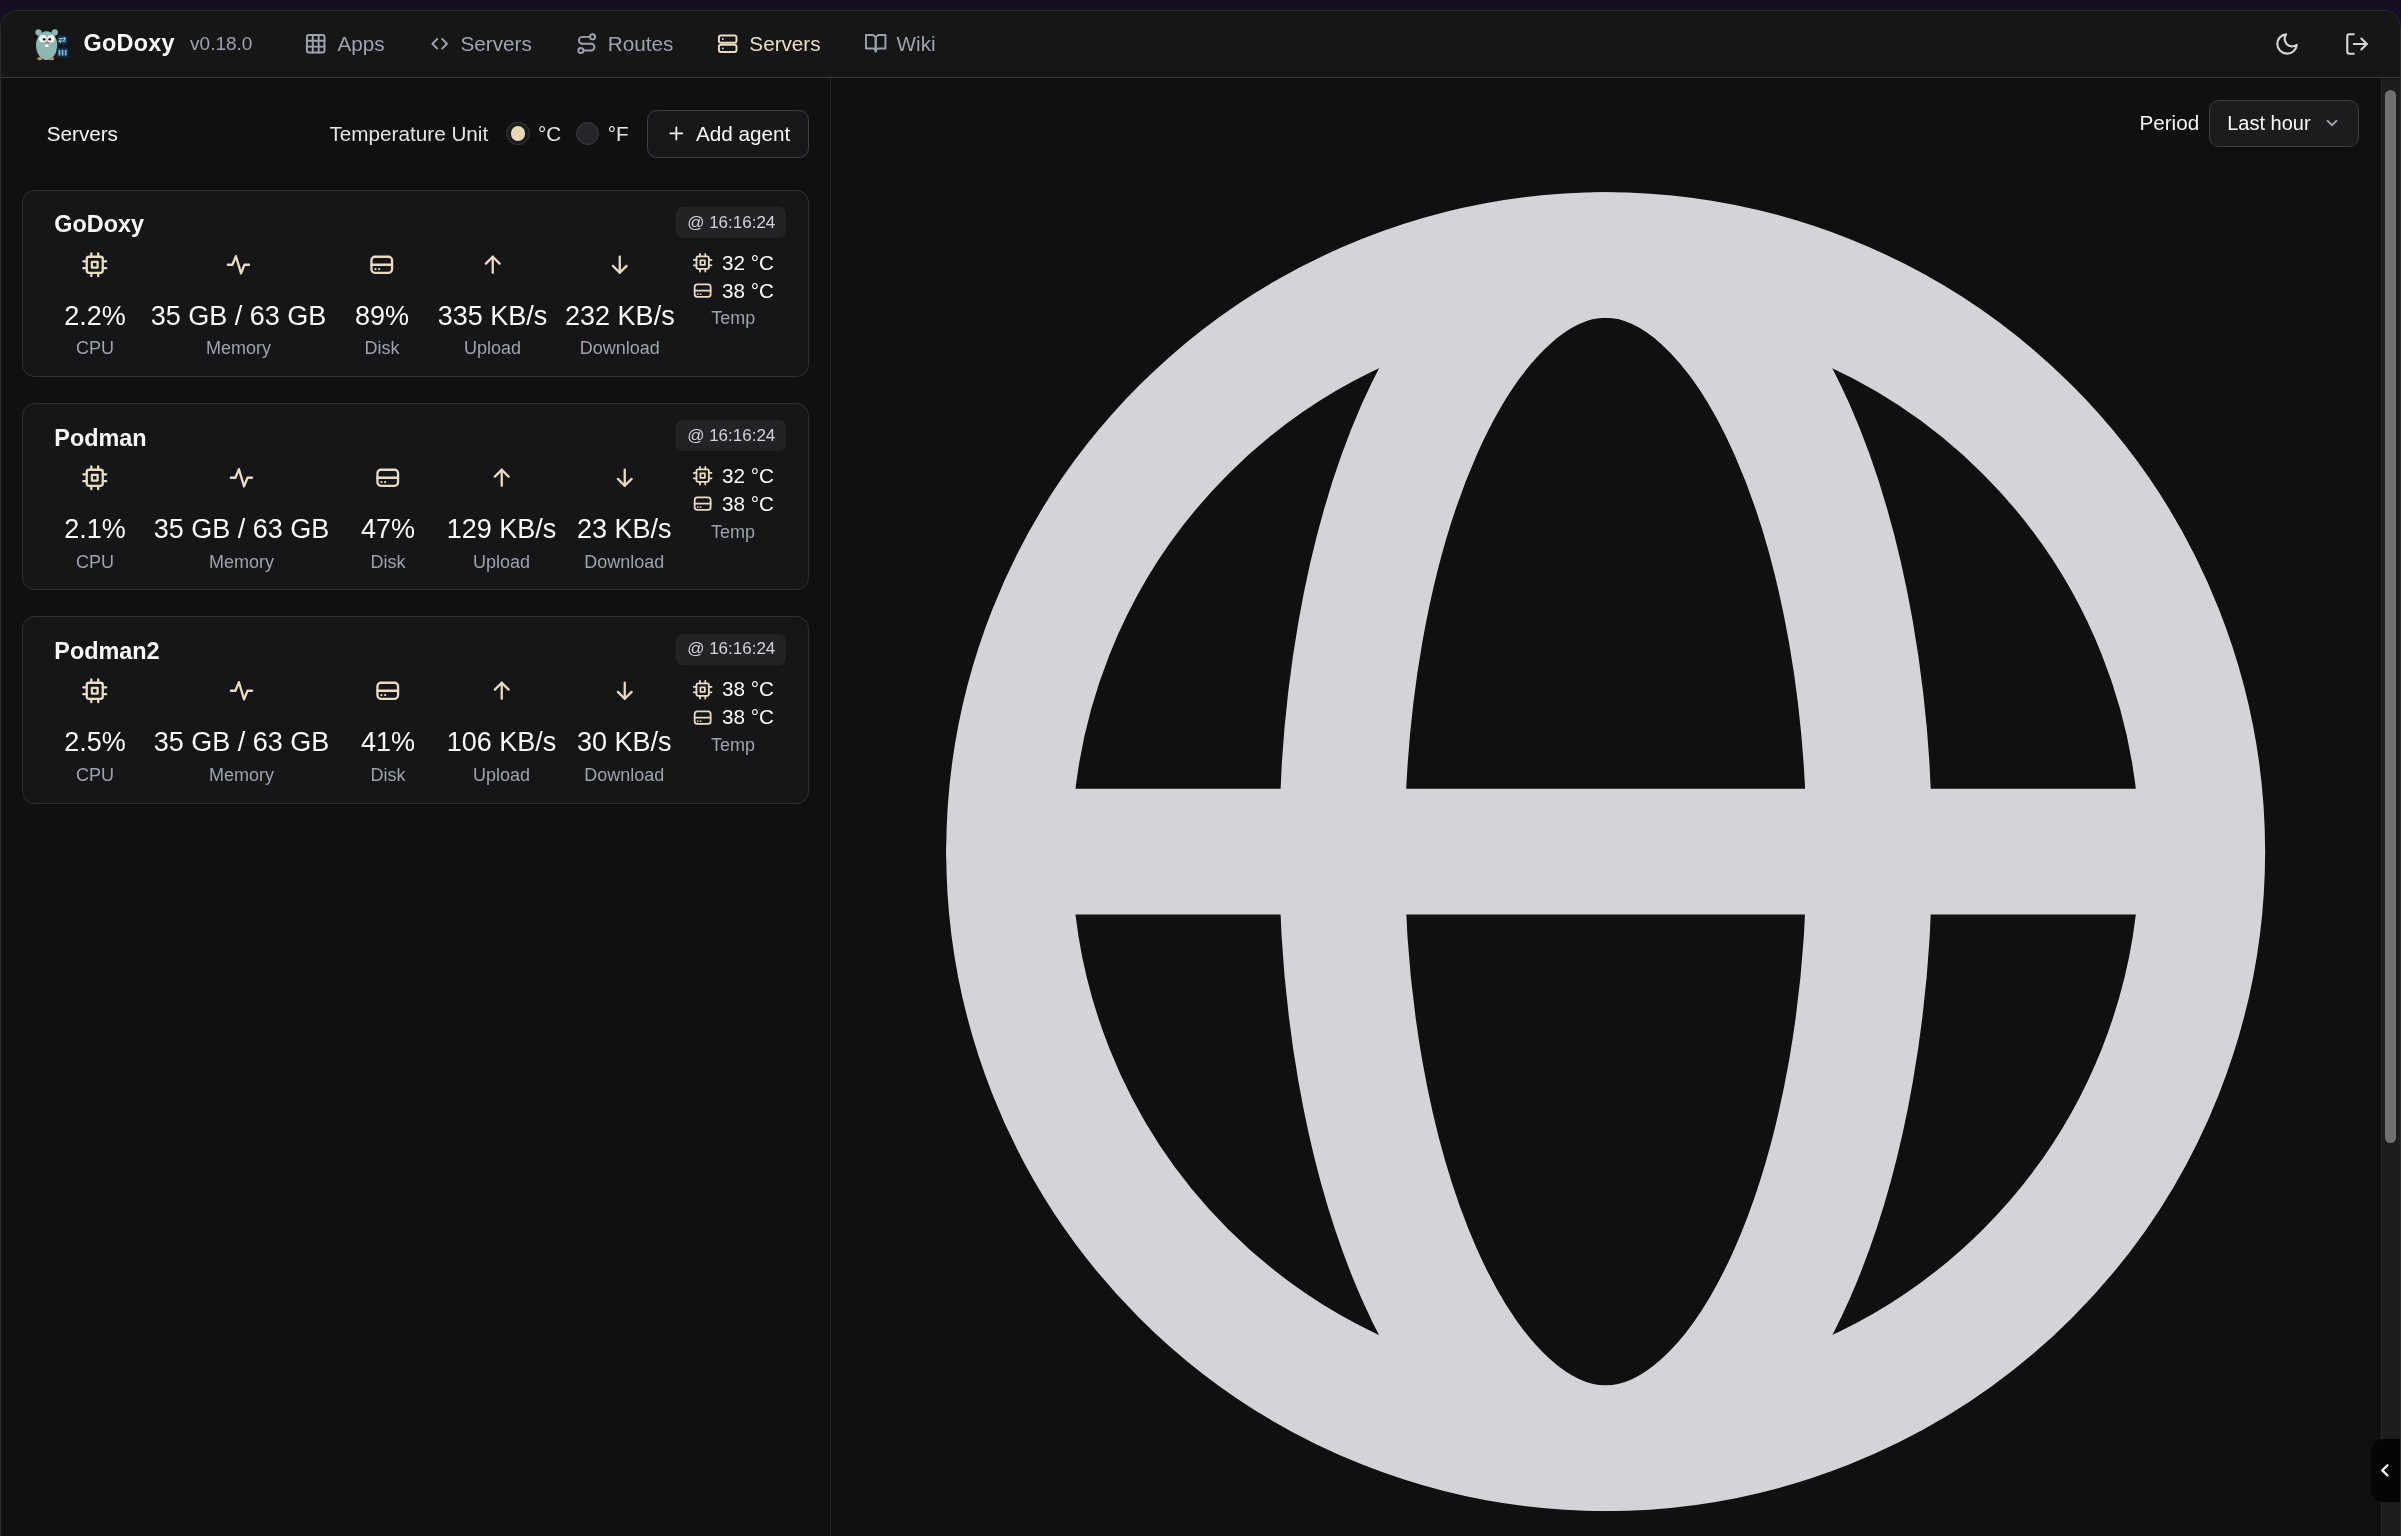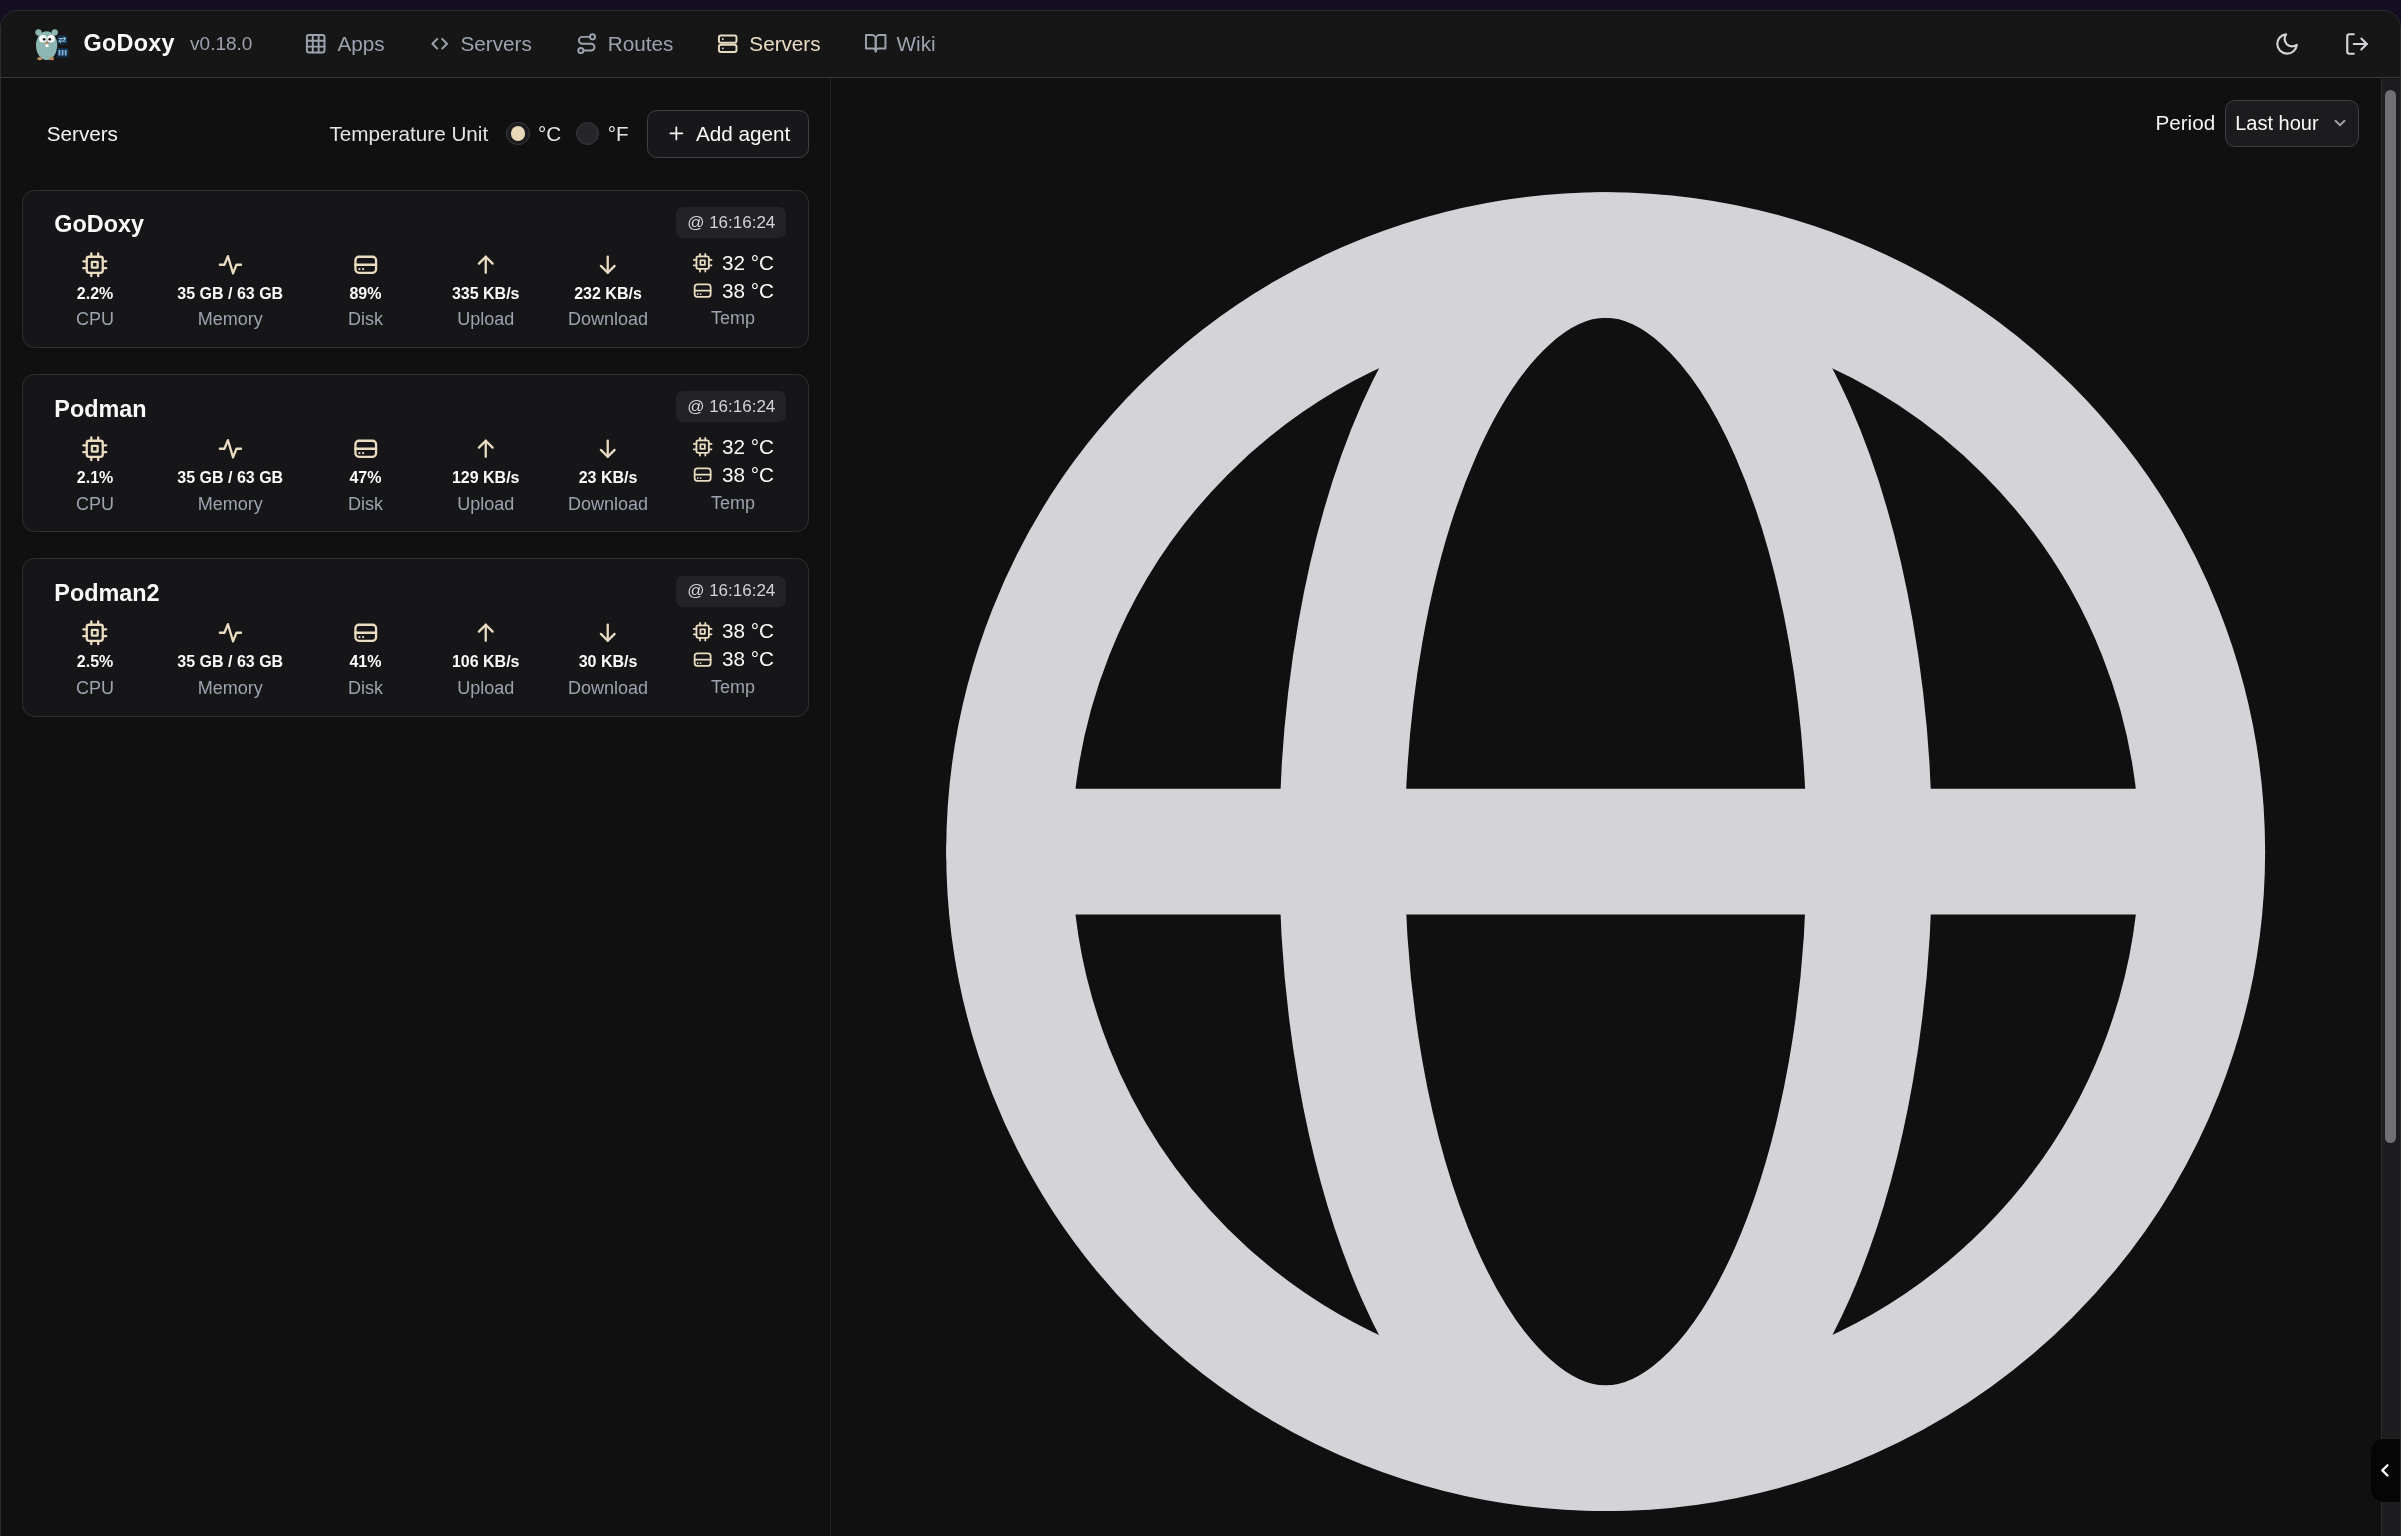--- a/index.html
+++ b/index.html
@@ -54,39 +54,39 @@
   .server-card{
     background:#161618;border:1.4px solid #2f2f32;border-radius:12.4px;
     padding:16.5px 22px 16.5px;margin-bottom:26px;cursor:pointer;
   }
   .card-head{display:flex;align-items:flex-start;}
   .server-name{font-size:23.4px;font-weight:600;color:#fafafa;margin:4.1px 0 0 9.6px;}
   .badge{margin-left:auto;background:#232326;border-radius:6.9px;padding:5.5px 11px;font-size:17px;color:#d4d4d8;}
   .stats{display:flex;justify-content:space-between;margin-top:12.4px;padding:0 12.4px;}
   .stat{display:flex;flex-direction:column;align-items:center;gap:5.5px;min-width:76px;}
   .stat .ic{width:27.5px;height:27.5px;color:#eadcc0;}
-  .sval{font-size:16px;font-weight:700;color:#fafafa;margin-top:1px;}
+  .sval{font-size:27px;font-weight:400;color:#fafafa;margin-top:17px;}
   .slab{font-size:18px;color:#9ca3af;margin-top:1.4px;}
   .cream{color:#eadcc0;}
   .up-arrow{color:#e3746b;}
   .down-arrow{color:#5fae57;}
   .stat-temp{display:flex;flex-direction:column;align-items:center;gap:4.1px;}
   .temp-row{display:flex;align-items:center;gap:8.3px;}
   .temp-row .ic{width:21.3px;height:21.3px;color:#eadcc0;}
   .temp-row .sval{margin-top:0;font-weight:400;font-size:20.7px;}
   
   .main{flex:1;padding:20.7px 41px 0 20.7px;position:relative;box-sizing:border-box;overflow:hidden;}
   .main-head{position:relative;margin-bottom:29px;}
   .main-title{font-size:27.5px;font-weight:700;margin:0;color:#fafafa;}
   .globe{margin-top:11px;color:#d4d4d8;width:20.7px;height:20.7px;}
   .period-ctl{position:absolute;right:0;top:1.4px;display:flex;align-items:center;gap:10px;}
   .period-label{font-size:20.7px;color:#f4f4f5;}
   .period-btn{
     display:flex;align-items:center;gap:12.4px;background:#1c1c1e;border:1.4px solid #3f3f44;
-    border-radius:9.6px;padding:11px 9px;font-size:20px;color:#fafafa;cursor:pointer;min-width:110px;
+    border-radius:9.6px;padding:11px 17px;font-size:20px;color:#fafafa;cursor:pointer;min-width:110px;
   }
   .period-btn .ic{width:18px;height:18px;color:#a1a1aa;}
   
   .scroll-track{position:absolute;top:68px;right:0;bottom:0;width:18px;background:#1d1d1f;border-left:0.7px solid #2c2c2e;}
   .scroll-thumb{position:absolute;top:11px;left:3.4px;width:11px;height:1053px;background:#707073;border-radius:5.5px;cursor:pointer;}
   .drawer-tab{
     position:absolute;right:0;top:1428px;width:29px;height:63px;background:#050506;
     border-radius:12.4px 0 0 12.4px;display:flex;align-items:center;justify-content:center;
     color:#fff;cursor:pointer;z-index:6;
   }

